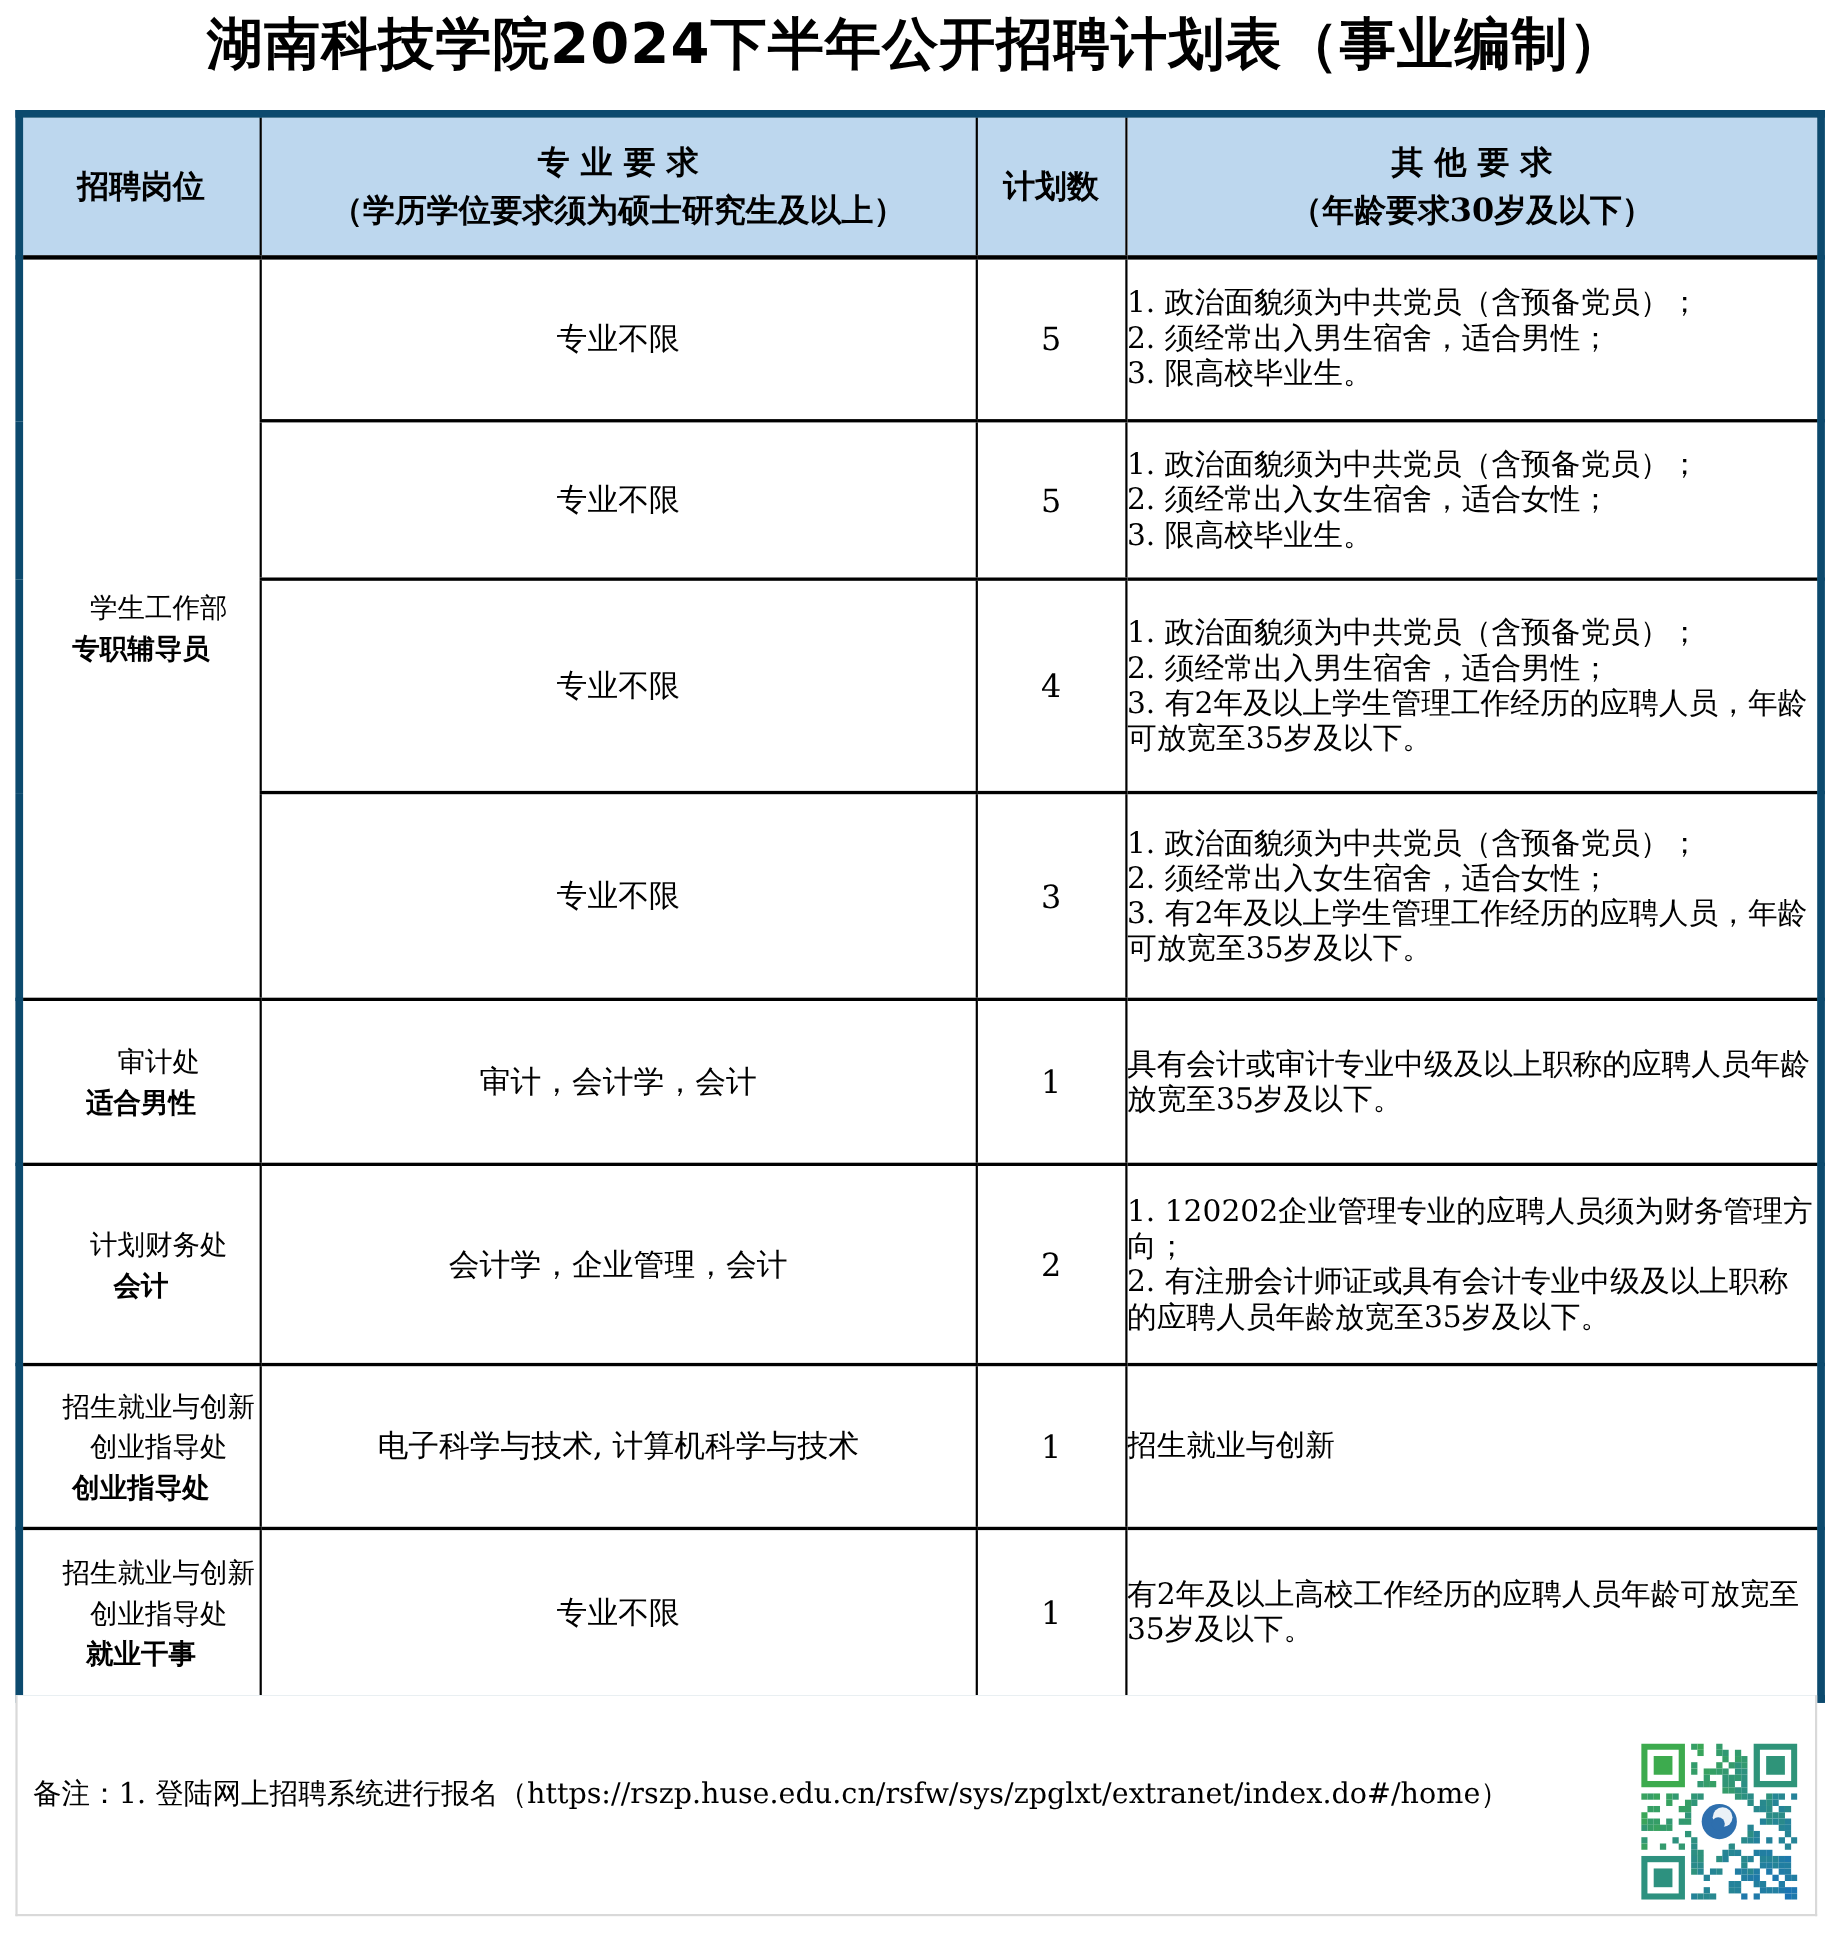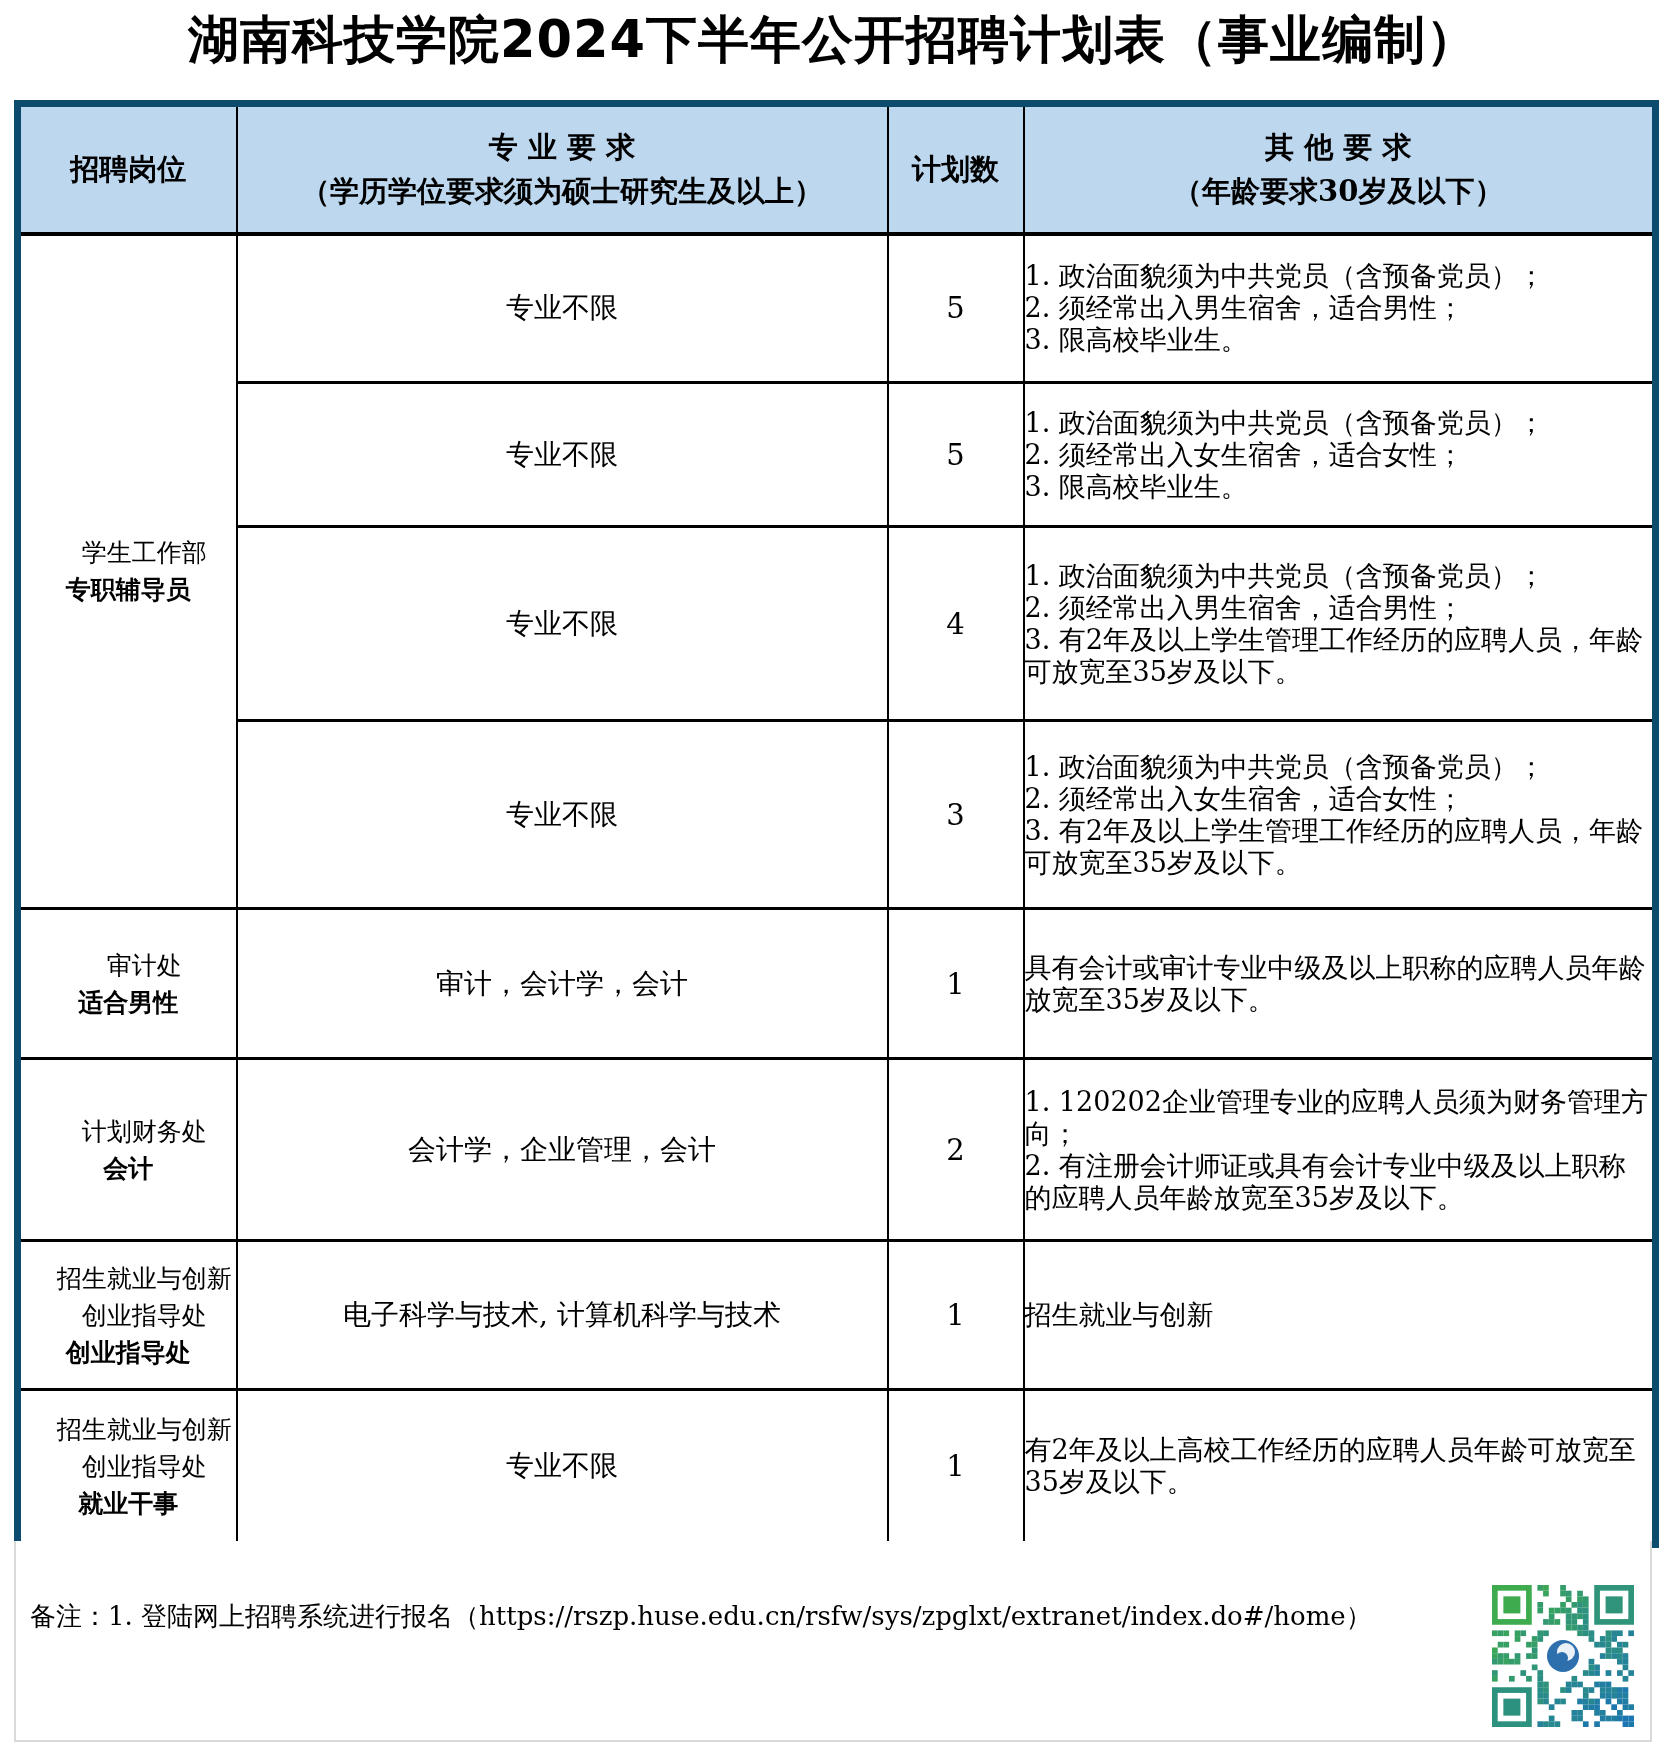--- a/index.html
+++ b/index.html
@@ -33,21 +33,21 @@
   td.major{text-align:center;vertical-align:middle;font-size:28px;}
   td.count{text-align:center;vertical-align:middle;font-size:29px;}
   td.req{
     text-align:left;vertical-align:middle;font-size:27px;line-height:32px;
     padding:4px 6px;white-space:pre-line;
   }
   .notes{
     position:absolute;left:14px;top:1541px;width:1638px;height:201px;
     border:2px solid #d9d9d9;border-top:none;box-sizing:border-box;background:#fff;
   }
-  .note-line{position:absolute;font-size:26px;white-space:nowrap;}
+  .note-line{position:absolute;font-size:26px;white-space:nowrap;margin-top:14px;}
   .note-1{left:14px;top:58px;}
   .note-2{left:96px;top:134px;}
   .note-bold{font-weight:bold;}
   .qr{position:absolute;right:16px;top:44px;width:142px;height:142px;}
 </style>
 </head>
 <body>
 
 <div class="title">湖南科技学院2024下半年公开招聘计划表（事业编制）</div>
 

